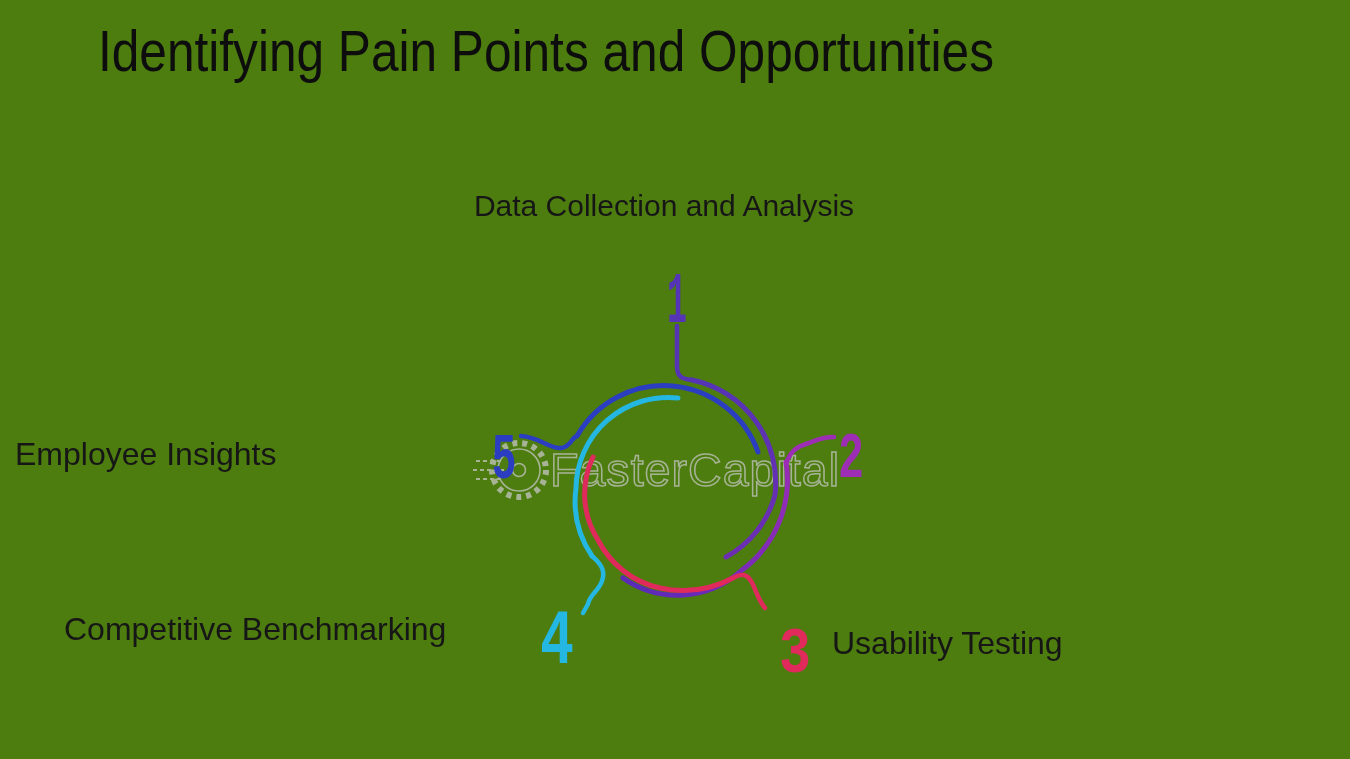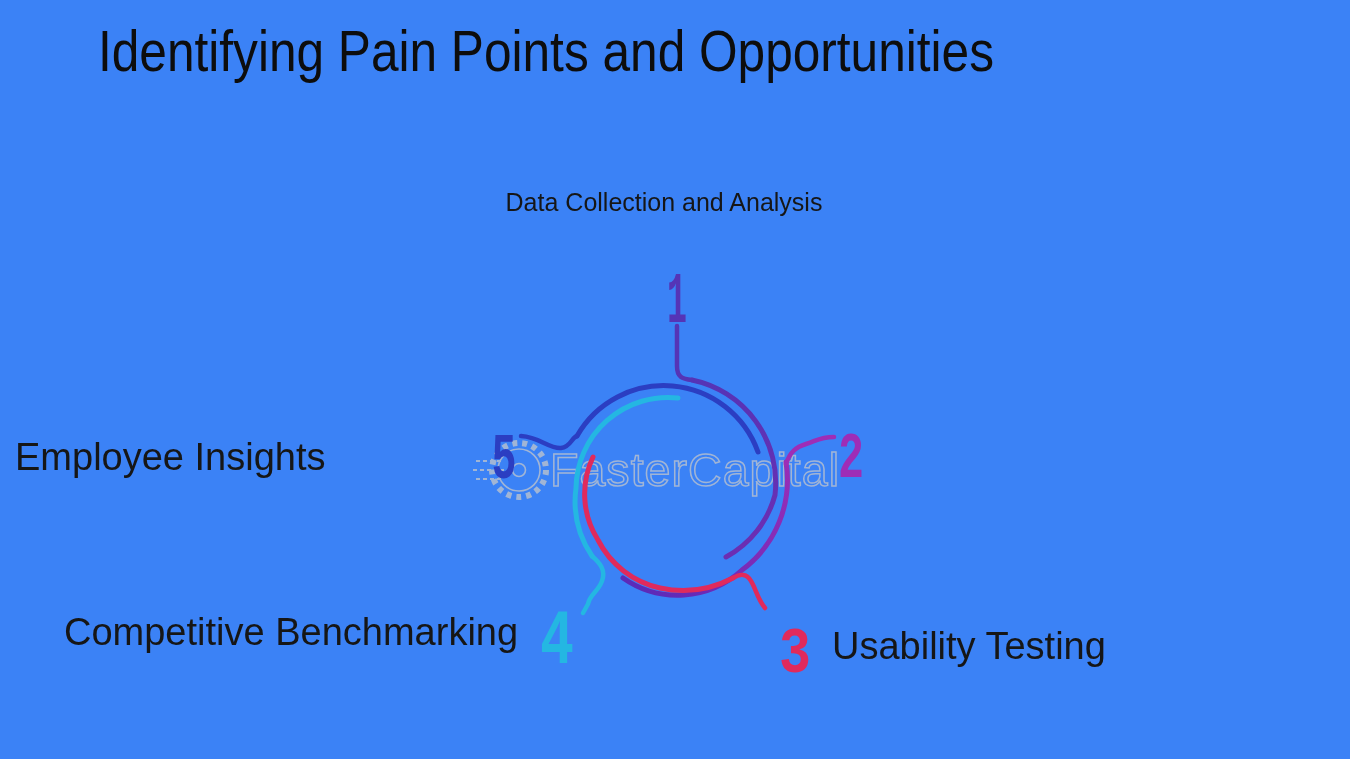--- a/index.html
+++ b/index.html
@@ -1,28 +1,28 @@
 <!DOCTYPE html>
 <html><head>
 <meta charset="utf-8">
 <style>
   html,body{margin:0;padding:0;background:#ffffff;}
   .stage{
-    position:relative;width:1350px;height:759px;background:#3b82f6;overflow:hidden;
+    position:relative;width:1350px;height:759px;background:#4d7c0f;overflow:hidden;
     font-family:"Liberation Sans",sans-serif;
   }
   .title{
     position:absolute;left:98px;top:18px;margin:0;
     font-size:57px;font-weight:400;color:#0d0d0d;white-space:nowrap;
     transform:scaleX(0.87);transform-origin:left top;letter-spacing:0;
   }
   .lbl{
-    position:absolute;font-size:38px;color:#161616;white-space:nowrap;line-height:1.1;
+    position:absolute;font-size:32px;color:#161616;white-space:nowrap;line-height:1.1;
   }
-  .lbl-top{left:664px;top:189px;transform:translateX(-50%);font-size:25px;}
+  .lbl-top{left:664px;top:189px;transform:translateX(-50%);font-size:30px;}
   .lbl-left{left:15px;top:437px;}
   .lbl-right{left:872px;top:437px;}
   .lbl-bottom-left{left:64px;top:612px;}
   .lbl-bottom-right{left:832px;top:626px;}
   svg.diagram{position:absolute;left:0;top:0;}
   .arc{fill:none;stroke-width:5;stroke-linecap:round;stroke-linejoin:round;}
   .conn{fill:none;stroke-width:4.5;stroke-linecap:round;stroke-linejoin:round;}
   .digit{font-family:"Liberation Mono",monospace;font-weight:700;}
   .wm{opacity:0.72;}
   .wm-shape{fill:none;stroke-width:1.6;}

